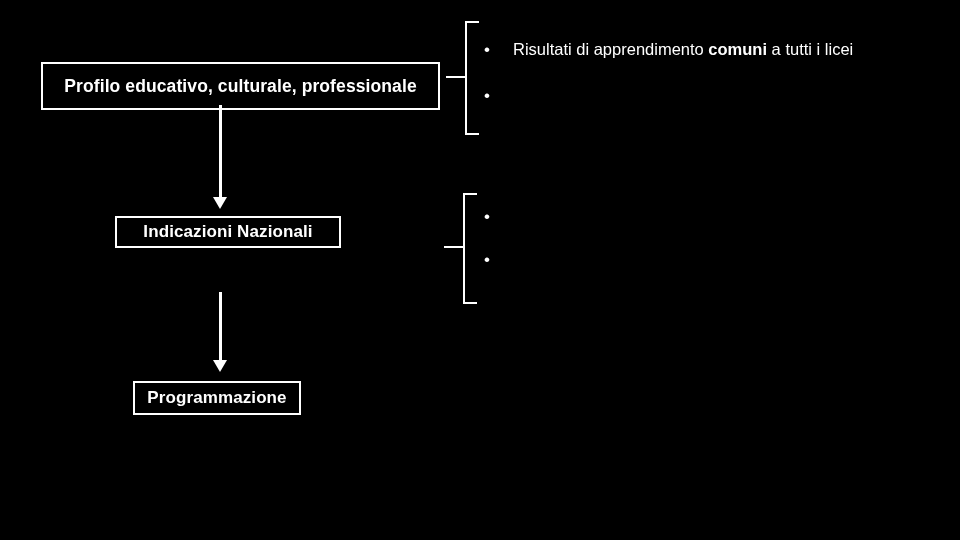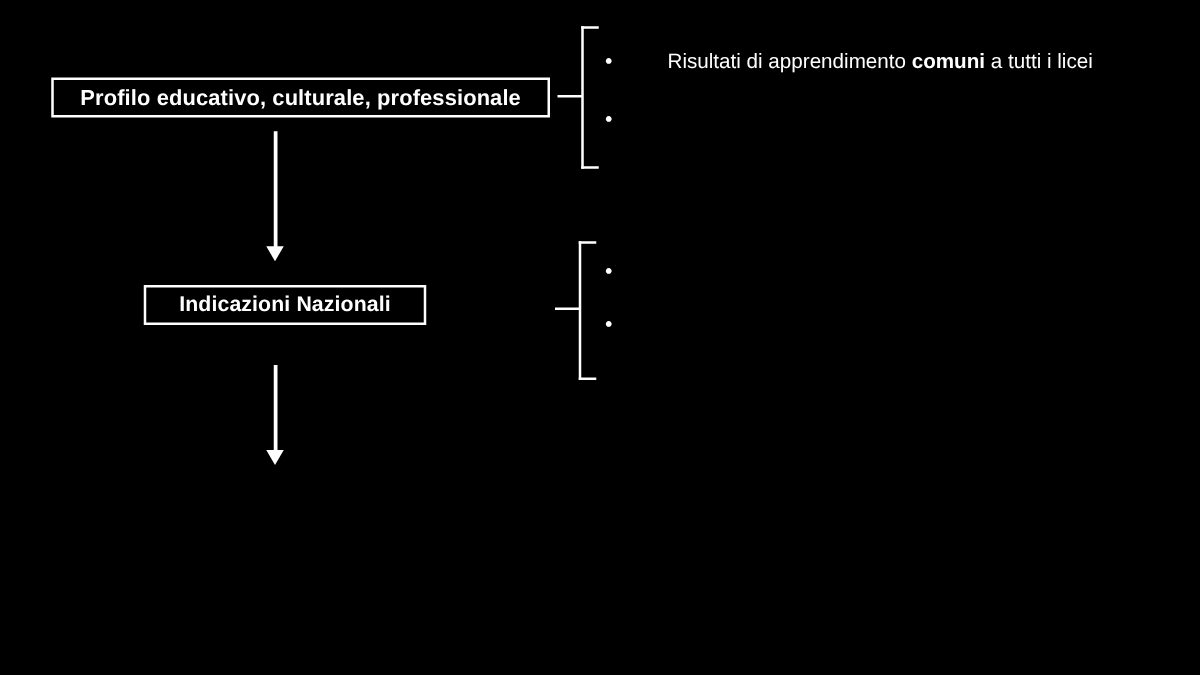--- a/index.html
+++ b/index.html
@@ -32,26 +32,26 @@
     align-items: center;
     justify-content: center;
     font-weight: bold;
     letter-spacing: 0.1px;
     white-space: nowrap;
   }
   #box-profilo {
     left: 41px;
     top: 62px;
     width: 399px;
-    height: 32px;
+    height: 48px;
     font-size: 17.5px;
   }
   #box-indicazioni {
     left: 115px;
-    top: 228px;
+    top: 216px;
     width: 226px;
     height: 32px;
     font-size: 17px;
   }
   #box-programmazione {
     left: 133px;
     top: 381px;
     width: 168px;
     height: 34px;
     font-size: 17px;
@@ -136,21 +136,21 @@
 
   .bullet-dot {
     flex: 0 0 auto;
     font-size: 17px;
     line-height: 1;
     color: #ffffff;
   }
   #bullets-1 .bullet-dot { width: 29px; }
   #bullets-2 .bullet-dot { width: 24px; }
 
-  .bullet-text { flex: 0 0 auto; margin-left: 21px; }
+  .bullet-text { flex: 0 0 auto; }
   .bullet-text b { font-weight: bold; }
 </style>
 </head>
 <body>
 
 <div id="slide">
 
   <div class="node-box" id="box-profilo">
     <span>Profilo educativo, culturale, professionale</span>
   </div>
@@ -162,20 +162,23 @@
 
   <div class="node-box" id="box-indicazioni">
     <span>Indicazioni Nazionali</span>
   </div>
 
   <div class="arrow" id="arrow-2">
     <div class="shaft"></div>
     <div class="head"></div>
   </div>
 
+  <div class="node-box" id="box-programmazione">
+    <span>Programmazione</span>
+  </div>
 
   <div class="bracket" id="bracket-1">
     <div class="arm arm-top"></div>
     <div class="spine"></div>
     <div class="arm arm-bottom"></div>
     <div class="tail"></div>
   </div>
 
   <div class="bullet-group" id="bullets-1">
     <div class="bullet-row">

